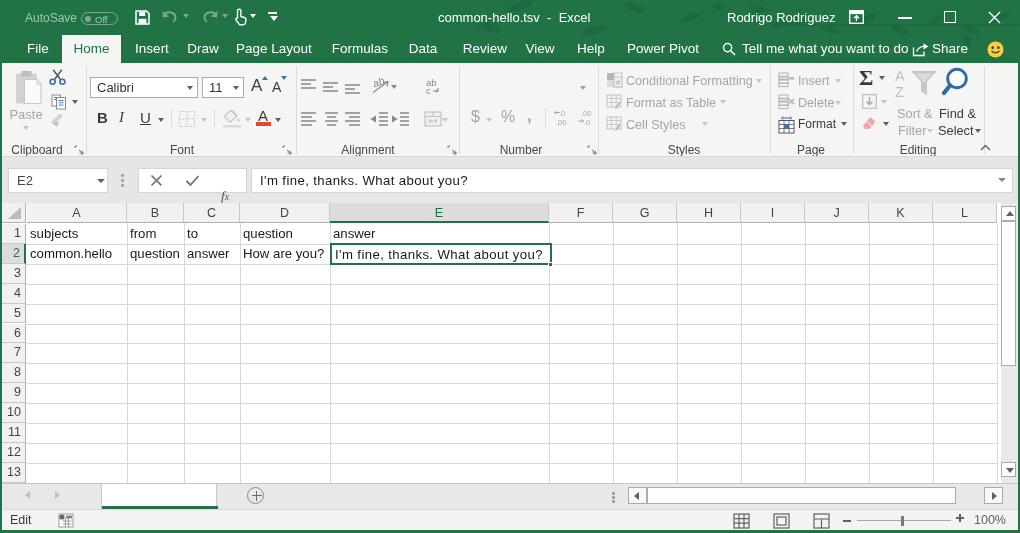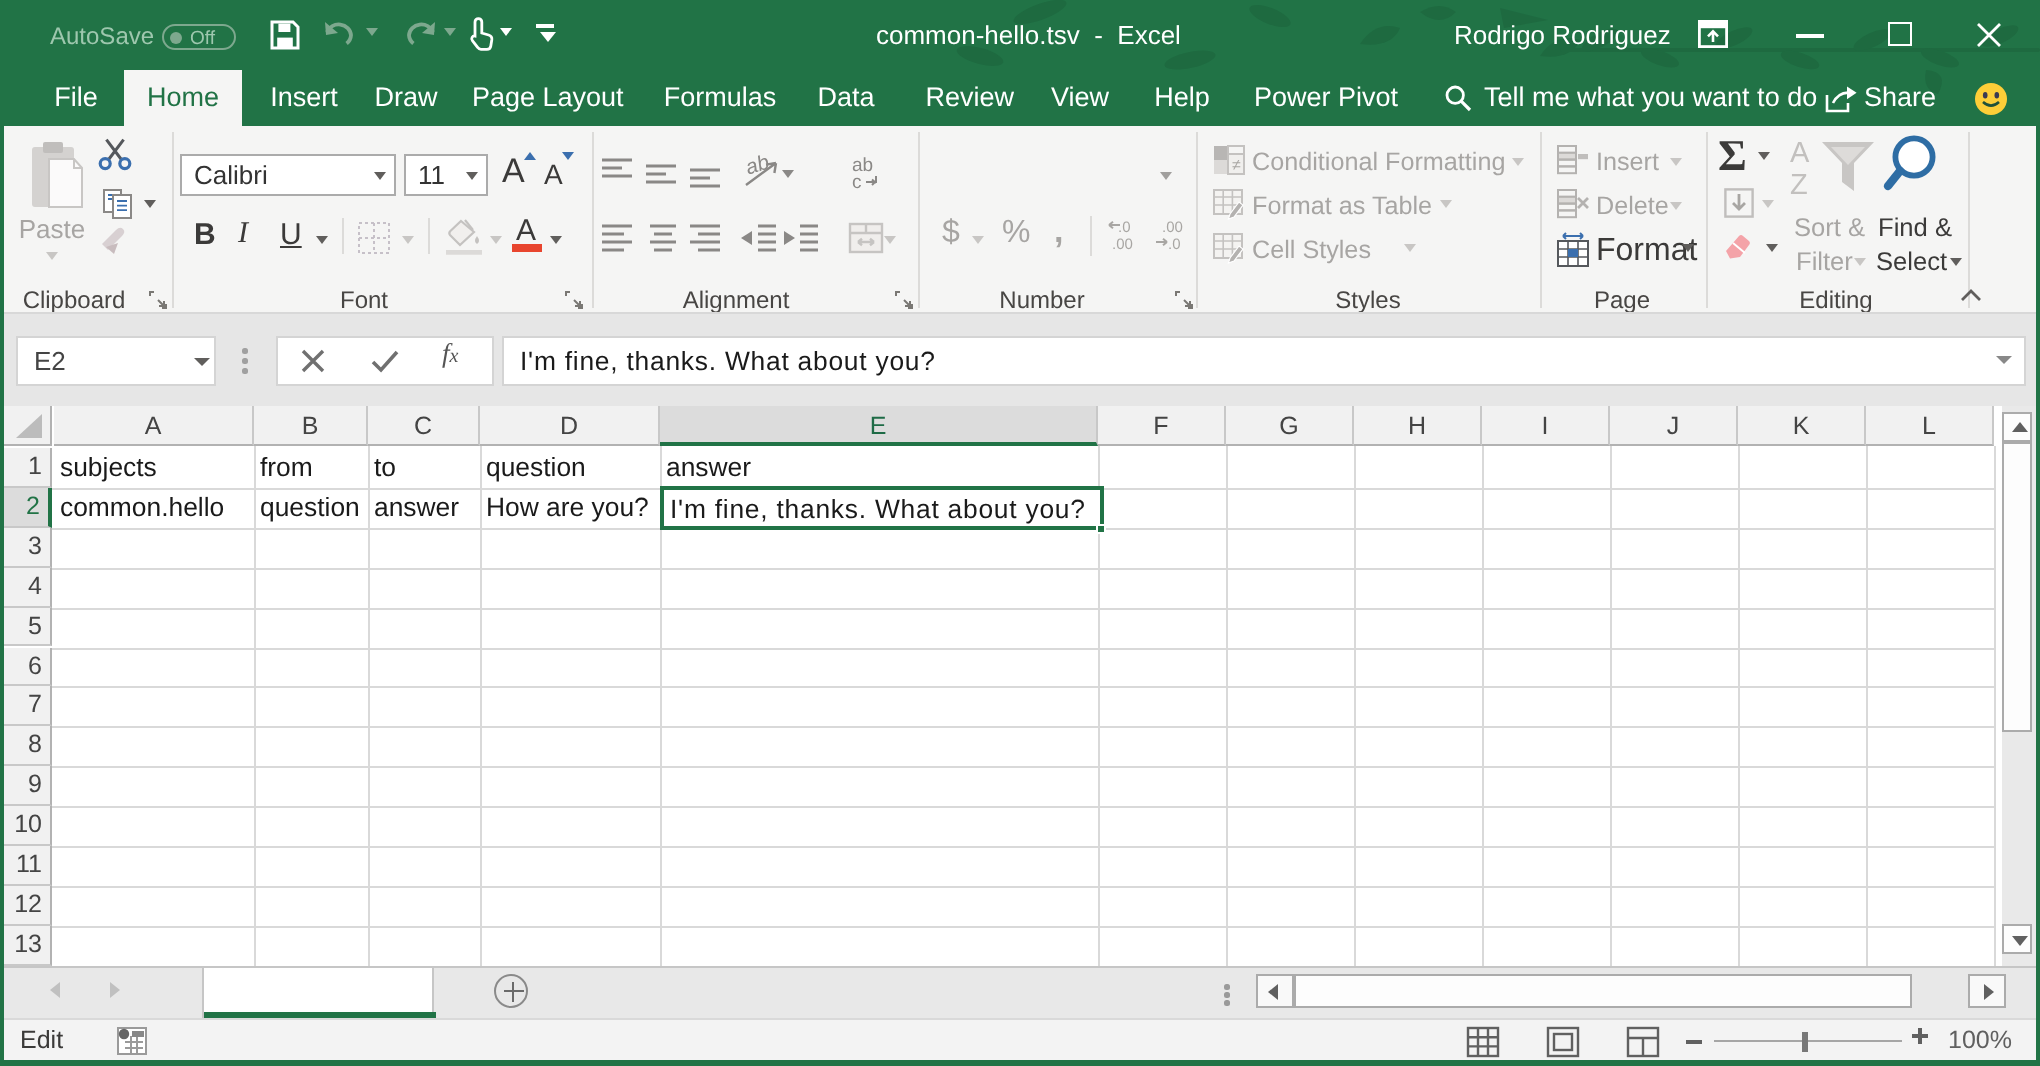--- a/index.html
+++ b/index.html
@@ -327,21 +327,21 @@
       <path d="M11 5 l5 5 M16 5 l-5 5" stroke="#b4b2b0" stroke-width="1.4"></path>
     </svg>
     <div class="abs gray" style="left:796px;top:33px;font-size:12.6px;">Delete</div>
     <div class="abs" style="left:833px;top:38px;width:0;height:0;border-left:3.5px solid transparent;border-right:3.5px solid transparent;border-top:4px solid #c8c6c4;"></div>
     <svg class="abs" style="left:775px;top:52px" width="19" height="19" viewBox="0 0 19 19">
       <path d="M2 2 h10 M2 2 l1.5 1.5 M2 2 l1.5 -1.5 M12 2 l-1.5 1.5 M12 2 l-1.5 -1.5" stroke="#3b6fae" stroke-width="1" fill="none" transform="translate(2.5,1)"></path>
       <rect x="2" y="5.5" width="15" height="12.5" fill="#fff" stroke="#55585c"></rect>
       <path d="M2 9.5 h15 M2 13.5 h15 M7 5.5 v12.5 M12 5.5 v12.5" stroke="#55585c" stroke-width="0.8"></path>
       <rect x="7" y="9.5" width="5" height="4" fill="#3b6fae"></rect>
     </svg>
-    <div class="abs dk" style="left:796px;top:54px;font-size:16px;">Format</div>
+    <div class="abs dk" style="left:796px;top:54px;font-size:12px;">Format</div>
     <div class="abs" style="left:839px;top:59px;width:0;height:0;border-left:3.5px solid transparent;border-right:3.5px solid transparent;border-top:4px solid #605e5c;"></div>
     <div class="rlabel" style="left:759px;width:100px;">Page</div>
     <div class="rdiv" style="left:851px;"></div>
 
     <div class="abs dk" style="left:857px;top:2px;font-size:22px;font-weight:bold;font-family:'Liberation Serif',serif;">Σ</div>
     <div class="abs" style="left:877px;top:13px;width:0;height:0;border-left:3.5px solid transparent;border-right:3.5px solid transparent;border-top:4px solid #605e5c;"></div>
     <svg class="abs" style="left:860px;top:31px" width="15" height="15" viewBox="0 0 15 15">
       <rect x="0.7" y="0.7" width="13.6" height="13.6" fill="none" stroke="#c0bebc" stroke-width="1.2"></rect>
       <path d="M7.5 3 v7 M4.5 7.5 L7.5 10.5 L10.5 7.5" fill="none" stroke="#a8a6a3" stroke-width="1.4"></path>
     </svg>
@@ -381,21 +381,21 @@
       <div class="abs" style="left:88px;top:10px;width:0;height:0;border-left:4px solid transparent;border-right:4px solid transparent;border-top:4.5px solid #605e5c;"></div>
     </div>
     <div class="abs" style="left:119px;top:17px;width:2.5px;height:2.5px;border-radius:50%;background:#a0a0a0;box-shadow:0 5px 0 #a0a0a0, 0 10px 0 #a0a0a0;"></div>
     <div class="fbox" style="left:136px;width:109px;">
       <svg class="abs" style="left:11px;top:5px" width="13" height="13" viewBox="0 0 13 13">
           <path d="M1.5 1.5 L11.5 11.5 M11.5 1.5 L1.5 11.5" stroke="#707070" stroke-width="1.7"></path>
         </svg>
       <svg class="abs" style="left:46px;top:5px" width="15" height="13" viewBox="0 0 15 13">
           <path d="M1.5 7 L5.5 11 L13.5 2" fill="none" stroke="#707070" stroke-width="1.8"></path>
         </svg>
-      <div class="abs" style="left:82px;top:0;font-size:13.5px;color:#555;font-style:italic;font-family:'Liberation Serif',serif;">f<span style="font-size:10px;">x</span></div>
+      <div class="abs" style="left:82px;top:19px;font-size:13.5px;color:#555;font-style:italic;font-family:'Liberation Serif',serif;">f<span style="font-size:10px;">x</span></div>
     </div>
     <div class="fbox" style="left:249px;width:762px;">
       <div class="abs" style="left:8px;top:4px;font-size:13.2px;letter-spacing:0.38px;color:#1a1a1a;white-space:nowrap;">I'm fine, thanks. What about you?</div>
       <div class="abs" style="left:746px;top:9px;width:0;height:0;border-left:4px solid transparent;border-right:4px solid transparent;border-top:4.5px solid #888;"></div>
     </div>
   </div>
   <div id="grid">
     <div class="abs" style="left:0;top:0;width:24px;height:20px;background:#f1f1f1;border-right:1px solid #b2b2b2;border-bottom:1px solid #b2b2b2;">
       <div class="abs" style="left:6px;top:4px;width:0;height:0;border-left:13px solid transparent;border-bottom:12px solid #bcbcbc;"></div>
     </div>

